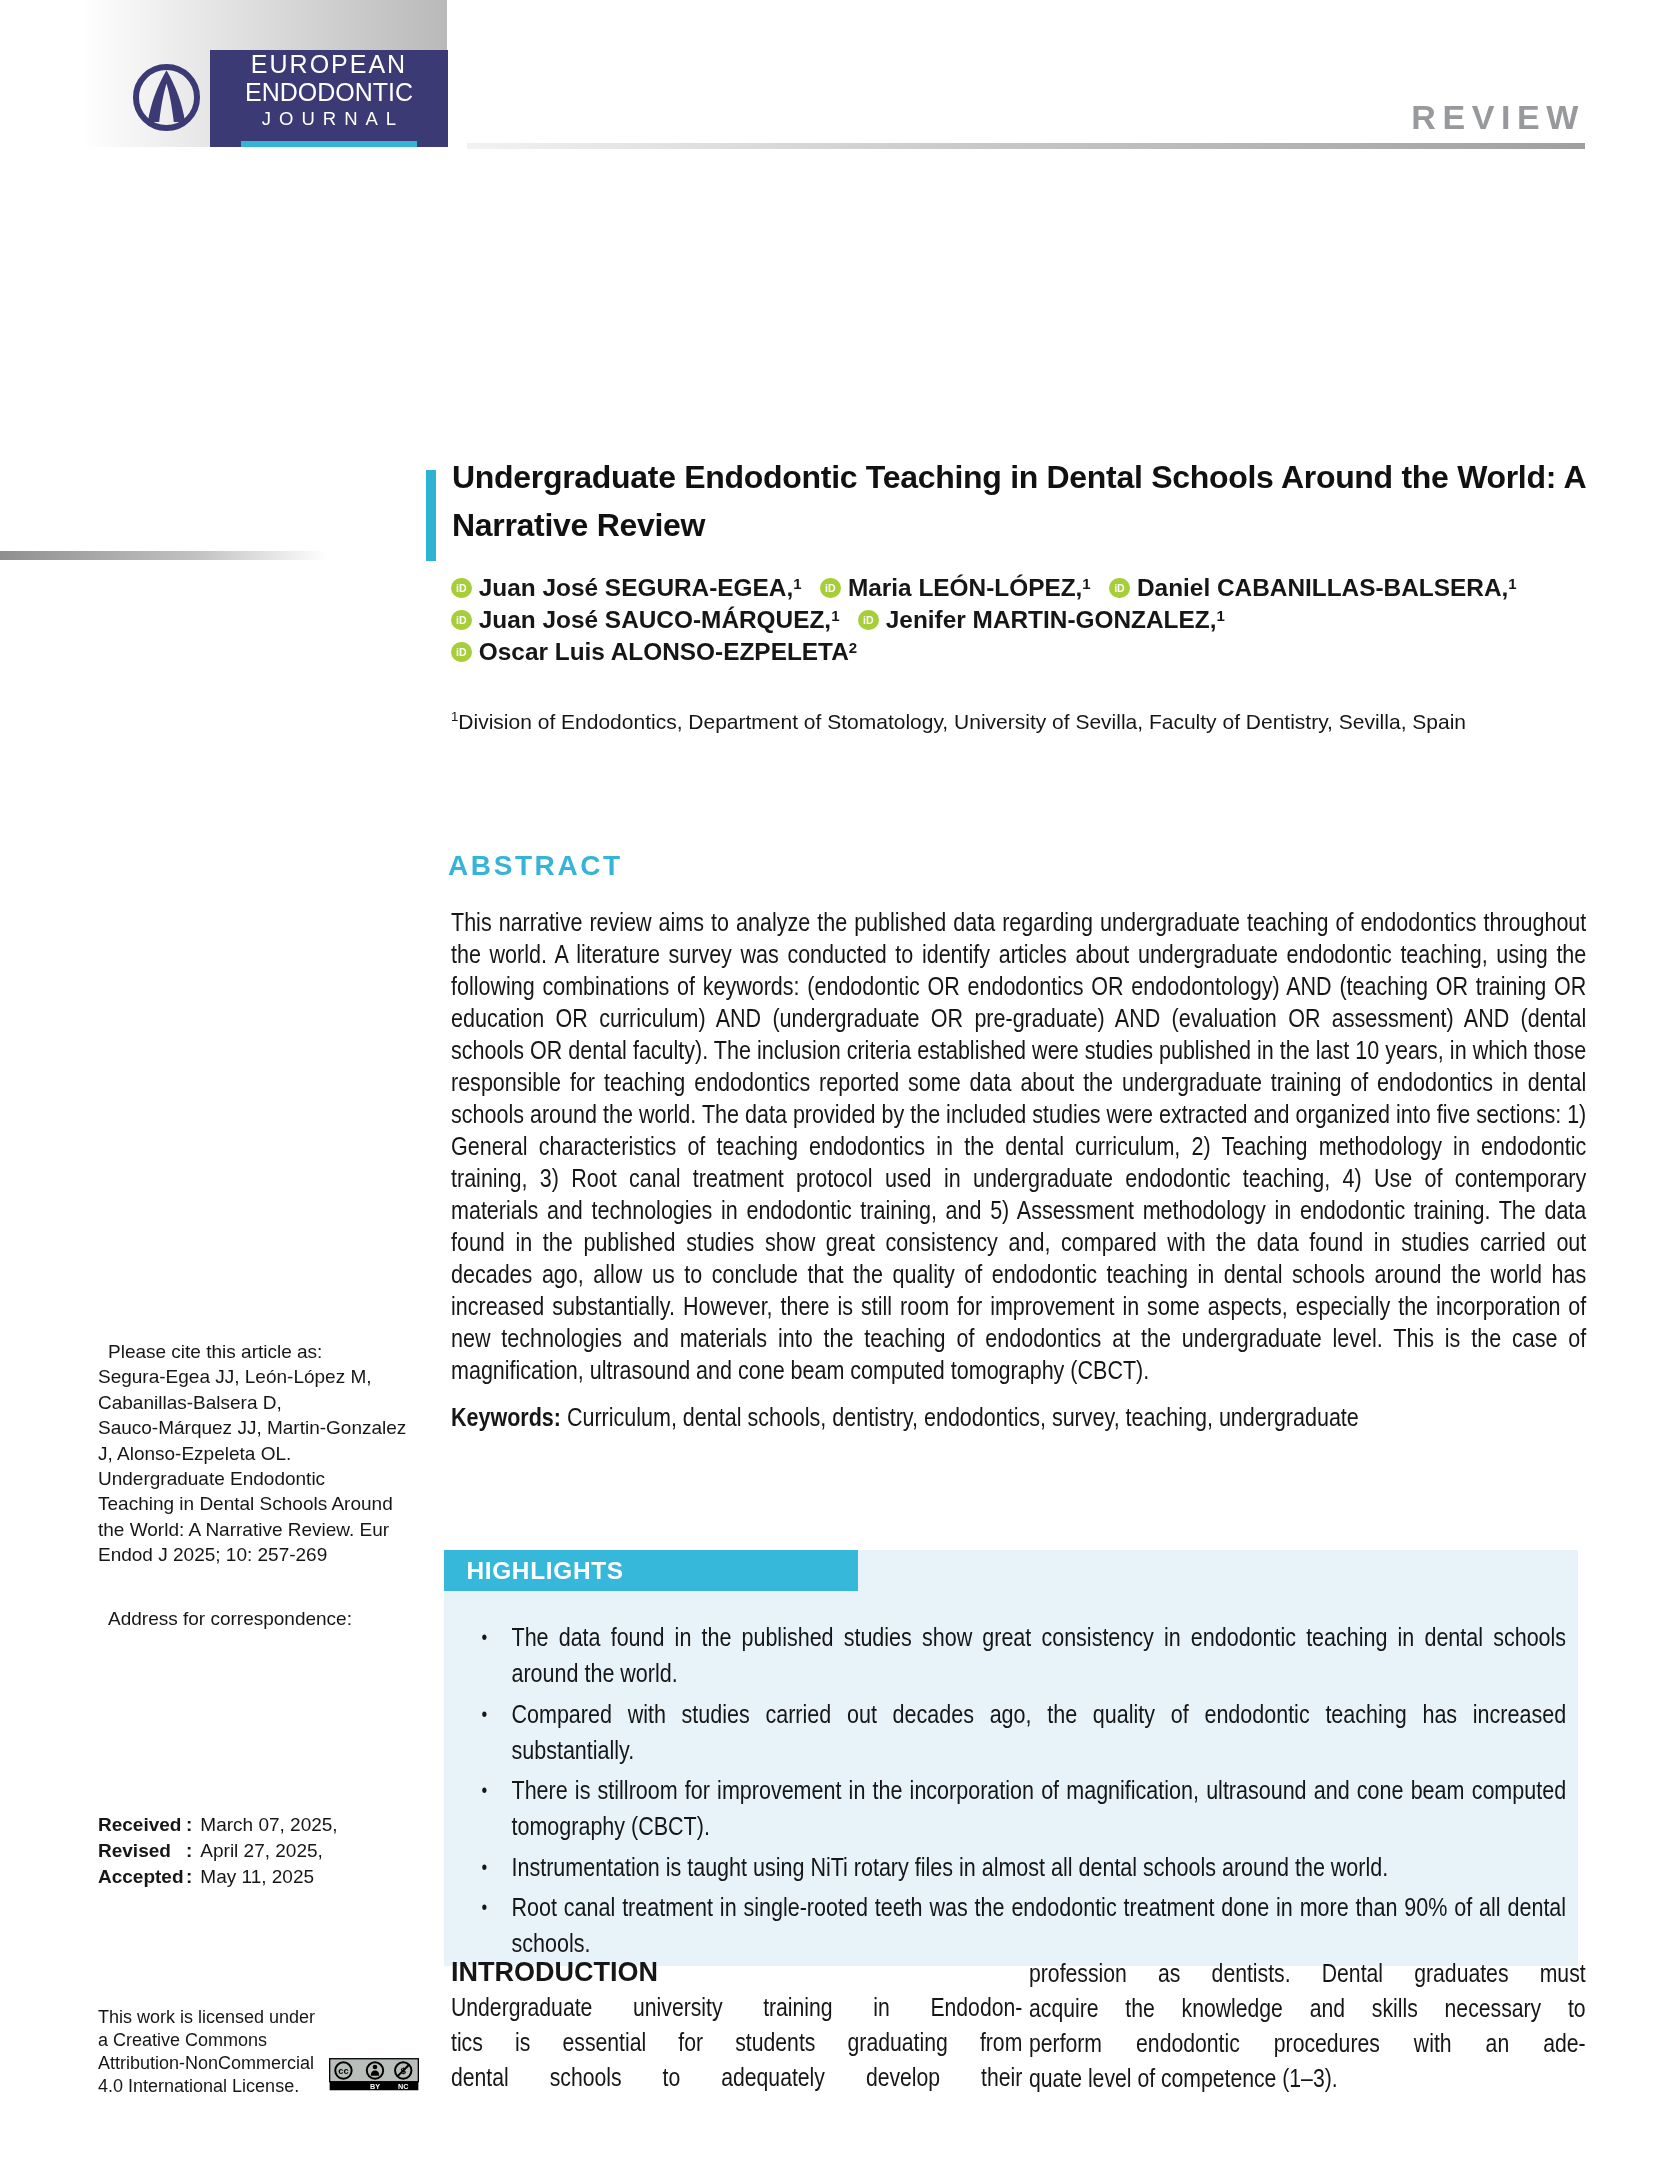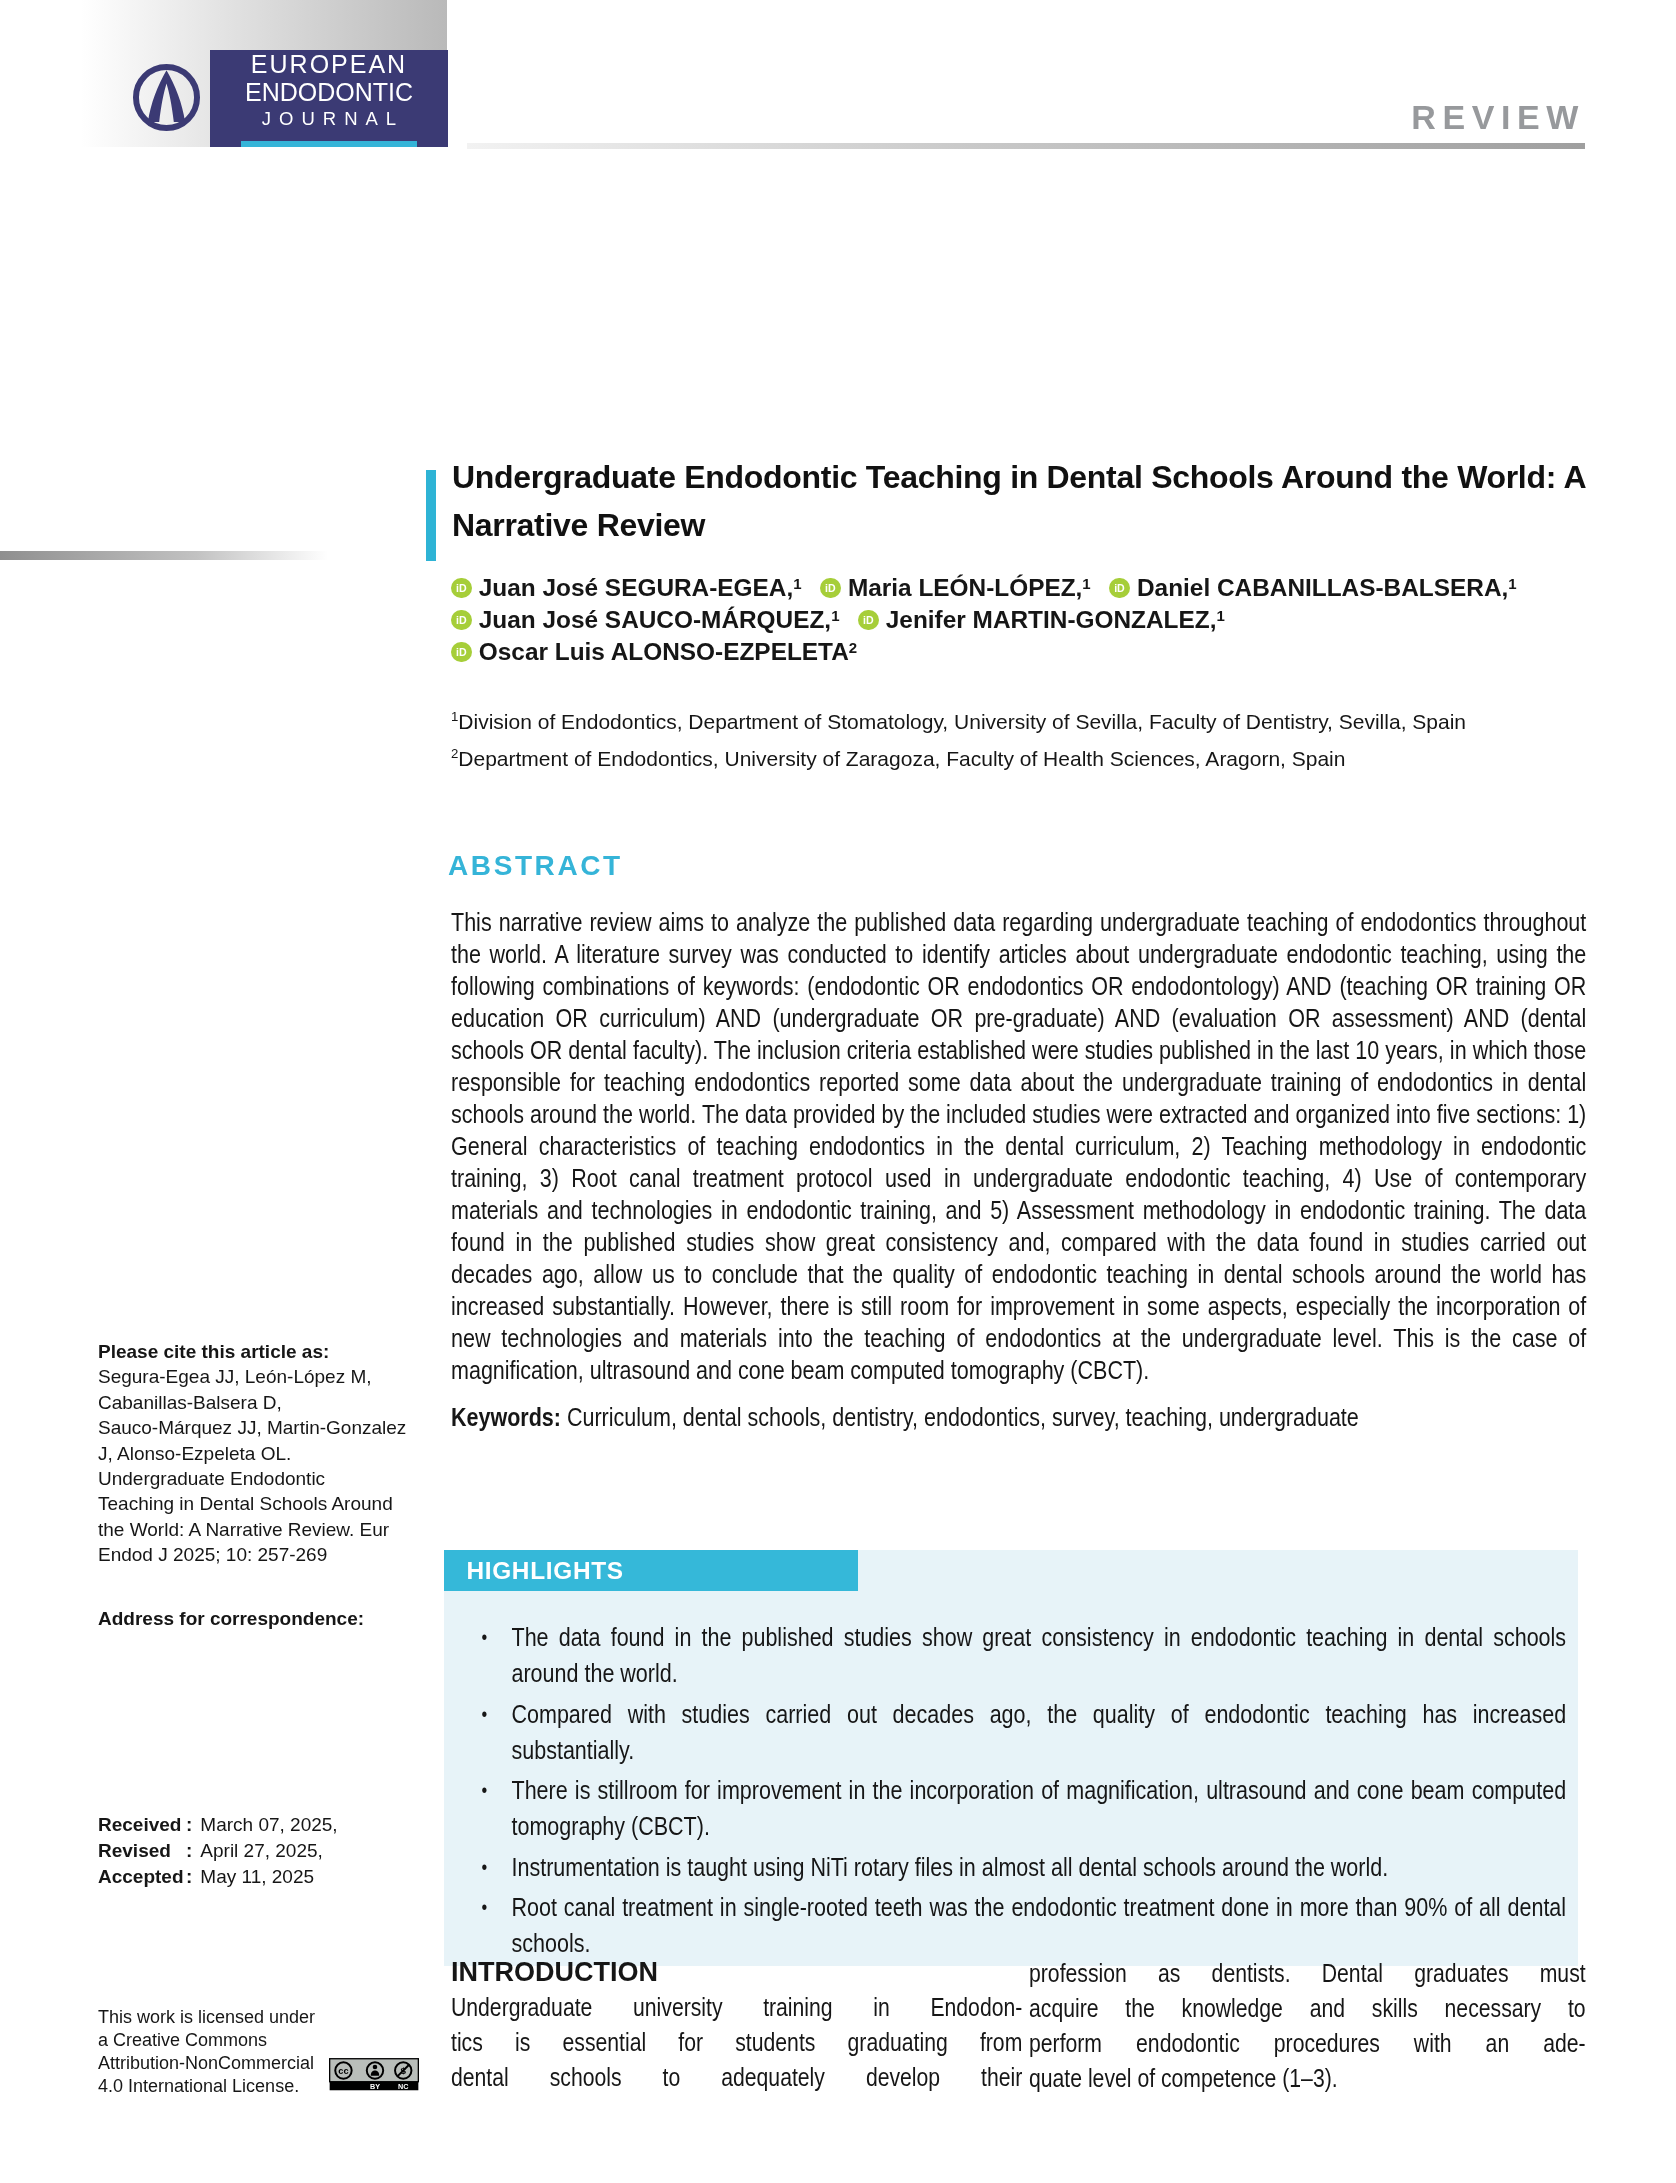--- a/index.html
+++ b/index.html
@@ -54,21 +54,21 @@
     color:#fff; font-size:24.4px; font-weight:bold; line-height:41px; padding-left:22.4px;
     box-sizing:border-box; letter-spacing:0.7px; }
   .hl-list { position:absolute; left:30px; top:69px; width:1340px; list-style:none; margin:0; padding:0;
     font-size:26.4px; line-height:36px; }
   .hl-item { display:flex; margin-bottom:4.6px; }
   .hl-marker { width:46px; flex:none; font-size:20px; padding-left:9.2px; box-sizing:border-box; }
   .hl-text { width:1294px; text-align:justify; }
 
   
   .side { position:absolute; left:98px; width:333px; font-size:19px; line-height:25.4px; }
-  .side .head { font-weight:bold; }
+  .side .head { font-weight:normal;margin-left:10px; }
   .side .sline { white-space:nowrap; }
   .cite { top:1339px; }
   .addr { top:1606px; }
   .dates { top:1812px; }
   .drow { display:flex; line-height:26px; white-space:nowrap; }
   .dlabel { font-weight:bold; width:88px; flex:none; }
   .dsep { font-weight:bold; margin-right:8px; }
   .pub { top:1919px; line-height:26.4px; }
   .license { top:2006px; width:238px; font-size:18px; line-height:23px; }
   .cc-badge { position:absolute; left:329px; top:2058px; width:90px; height:33px; }
@@ -144,21 +144,20 @@
         <span class="orcid">iD</span>
         <span>Oscar Luis ALONSO-EZPELETA</span>
         <sup>2</sup>
       </span>
       </div>
   </div>
 
   <div class="affils">
 
   <div class="affil"><sup>1</sup><span>Division of Endodontics, Department of Stomatology, University of Sevilla, Faculty of Dentistry, Sevilla, Spain</span></div>
-      <div class="affil"><sup>2</sup><span>Department of Endodontics, University of Zaragoza, Faculty of Health Sciences, Aragorn, Spain</span></div>
     </div>
 
   <div class="abstract-h">ABSTRACT</div>
   <div class="abstract cx">This narrative review aims to analyze the published data regarding undergraduate teaching of endodontics throughout the world. A literature survey was conducted to identify articles about undergraduate endodontic teaching, using the following combinations of keywords: (endodontic OR endodontics OR endodontology) AND (teaching OR training OR education OR curriculum) AND (undergraduate OR pre-graduate) AND (evaluation OR assessment) AND (dental schools OR dental faculty). The inclusion criteria established were studies published in the last 10 years, in which those responsible for teaching endodontics reported some data about the undergraduate training of endodontics in dental schools around the world. The data provided by the included studies were extracted and organized into five sections: 1) General characteristics of teaching endodontics in the dental curriculum, 2) Teaching methodology in endodontic training, 3) Root canal treatment protocol used in undergraduate endodontic teaching, 4) Use of contemporary materials and technologies in endodontic training, and 5) Assessment methodology in endodontic training. The data found in the published studies show great consistency and, compared with the data found in studies carried out decades ago, allow us to conclude that the quality of endodontic teaching in dental schools around the world has increased substantially. However, there is still room for improvement in some aspects, especially the incorporation of new technologies and materials into the teaching of endodontics at the undergraduate level. This is the case of magnification, ultrasound and cone beam computed tomography (CBCT).</div>
   <div class="keywords cx">
     <b>Keywords:</b><span> Curriculum, dental schools, dentistry, endodontics, survey, teaching, undergraduate</span>
   </div>
 
   <div class="hl-box">
     <div class="hl-band">HIGHLIGHTS</div>

